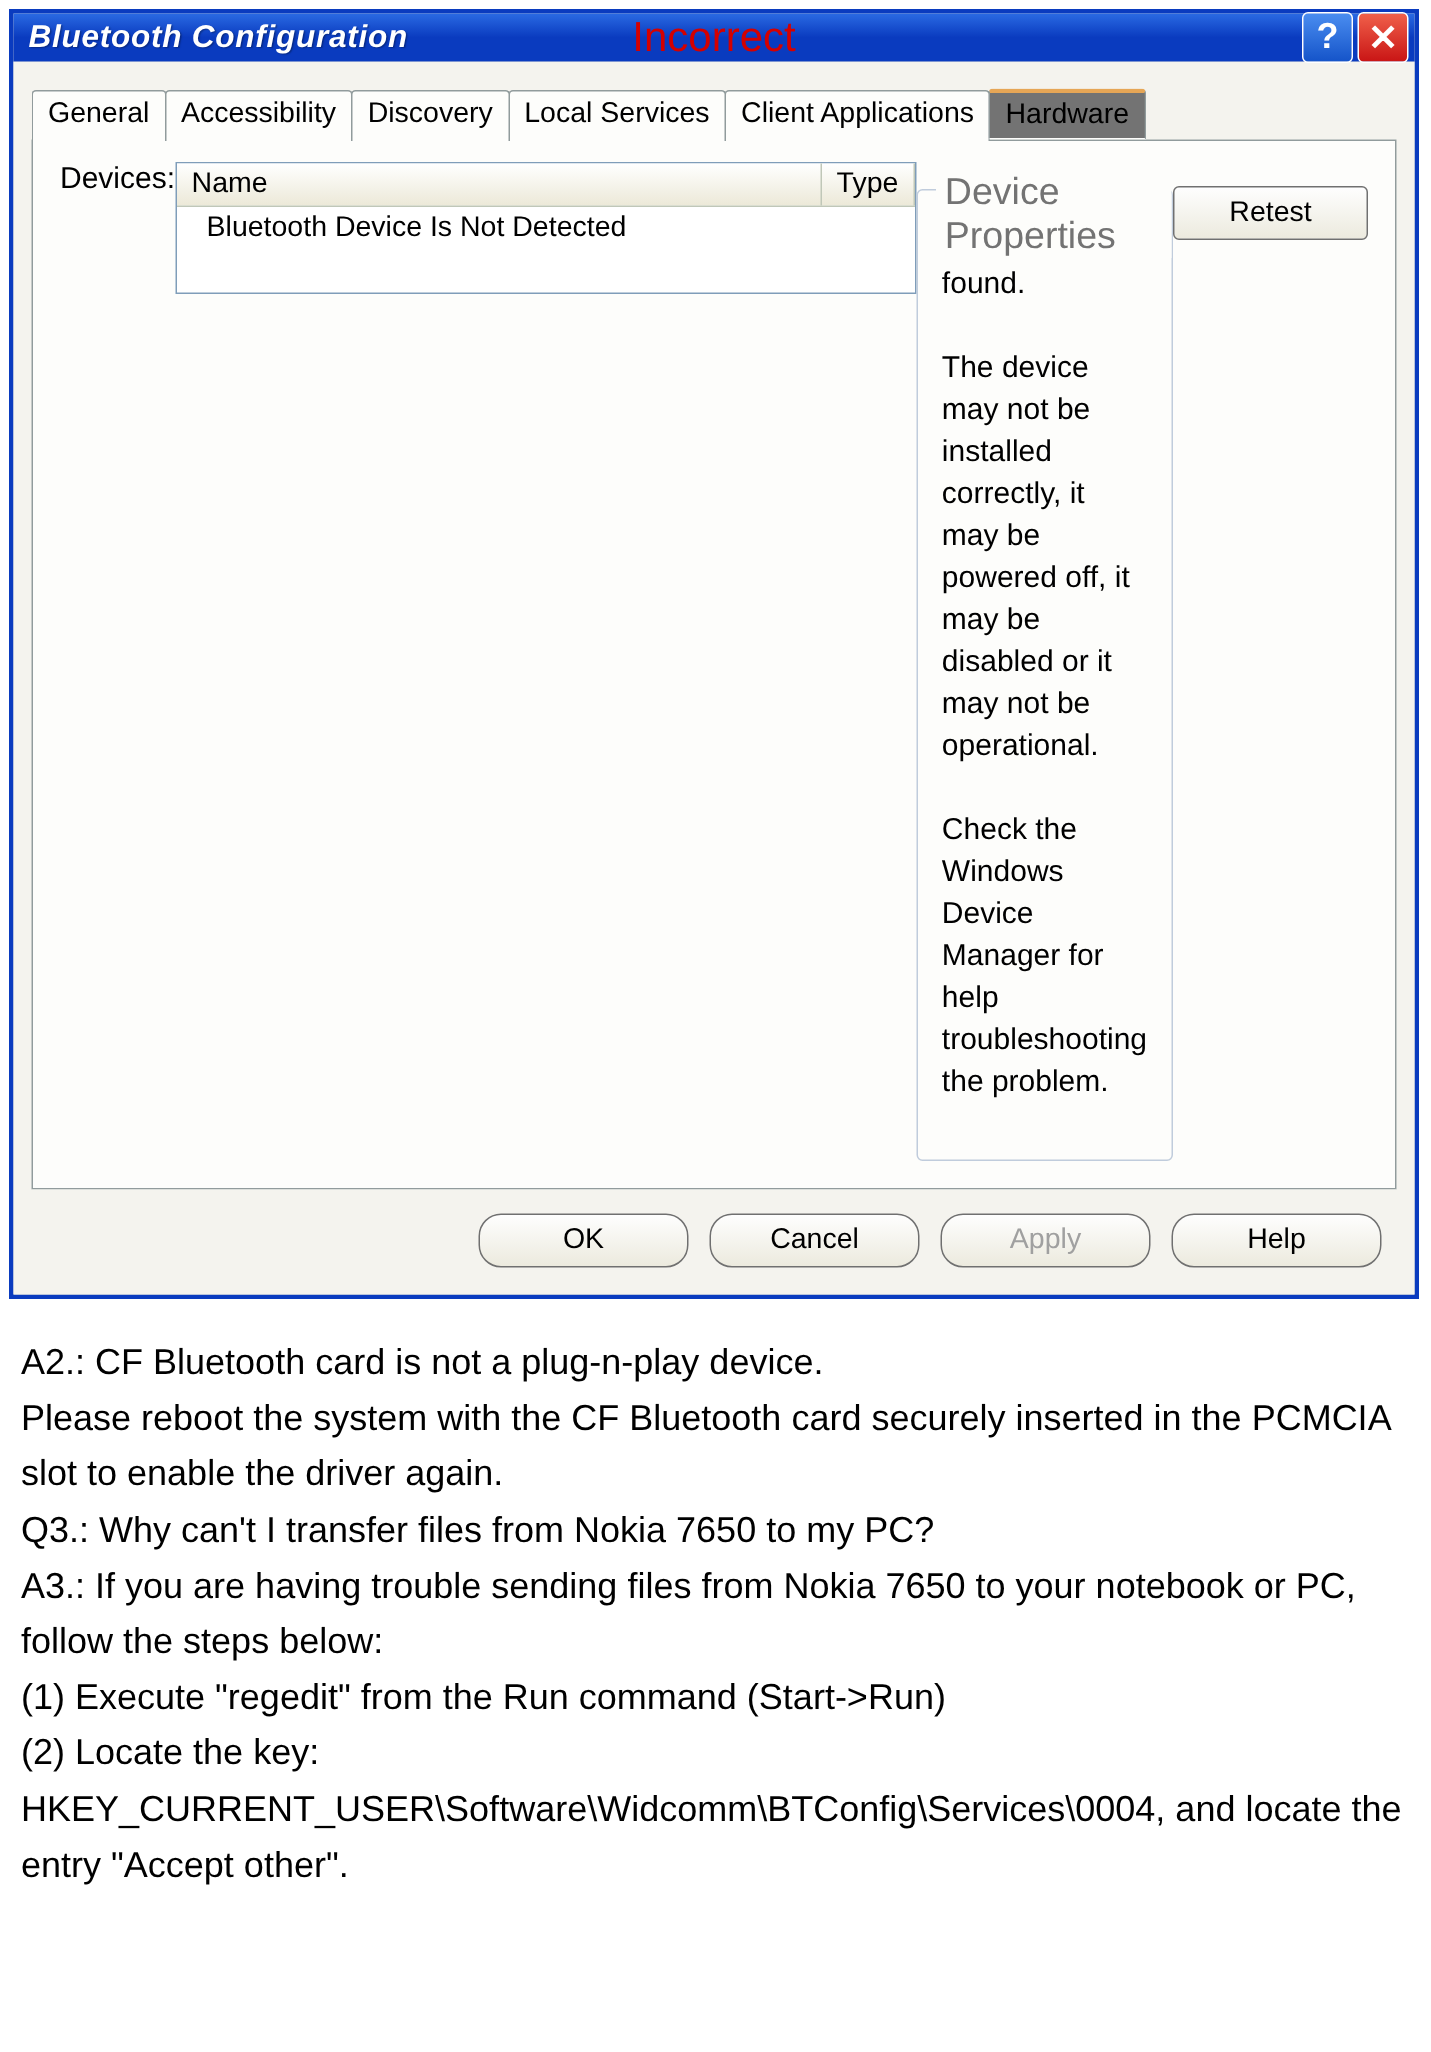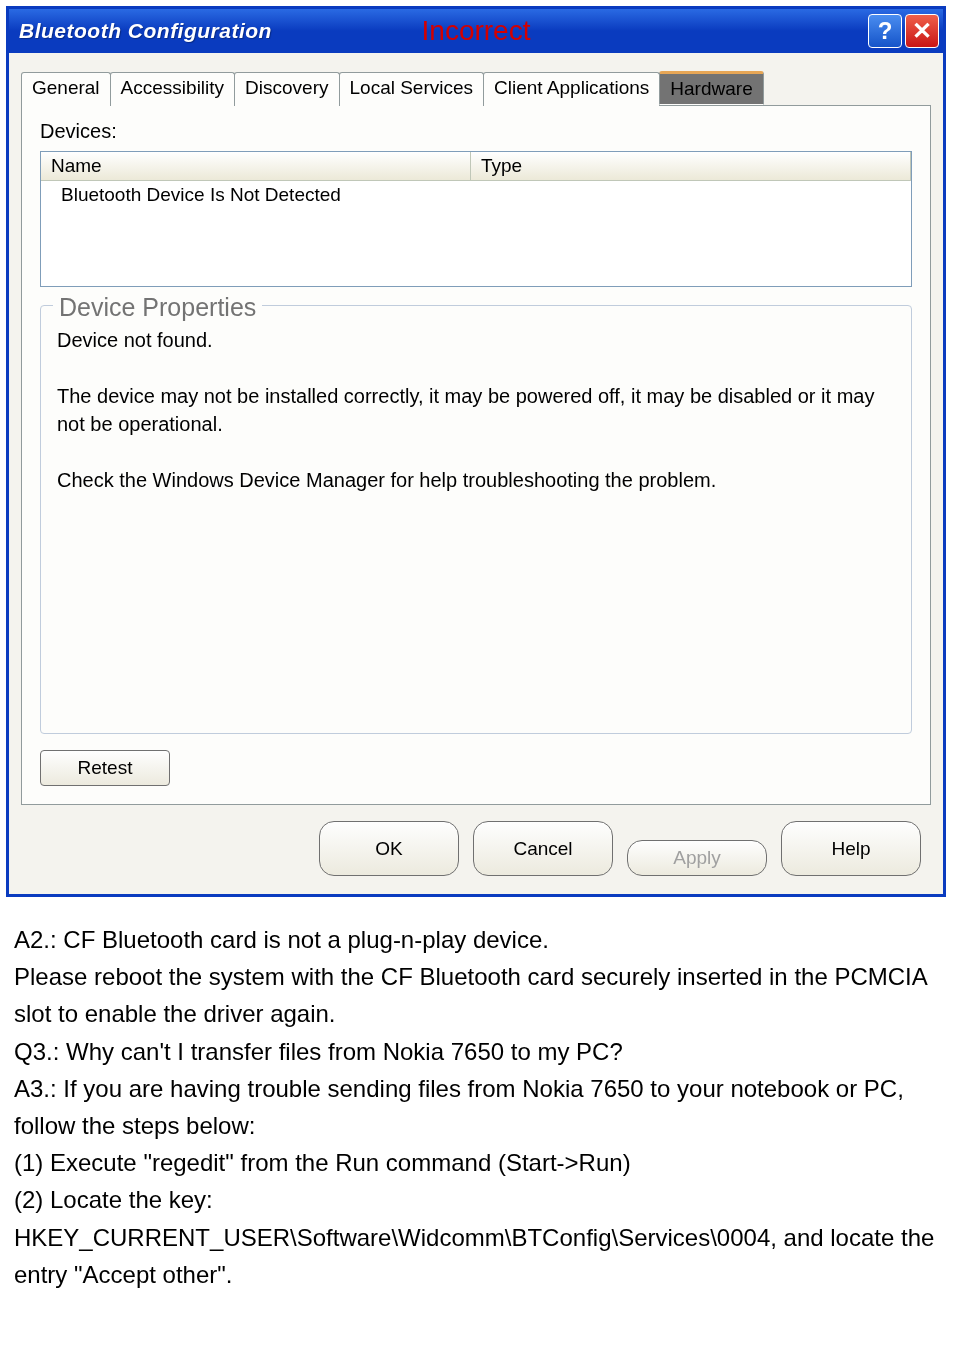--- a/index.html
+++ b/index.html
@@ -10,21 +10,21 @@
     width: 954px;
     color: #000;
   }
   .window {
     border: 3px solid #0a3bbf;
     background: #ece9d8;
     margin: 6px 8px 0 6px;
   }
   .titlebar {
     background: linear-gradient(to bottom, #2a6ae3, #0a3bbf 50%, #0a3bbf);
-    height: 44px;
+    height: 32px;
     display: flex;
     align-items: center;
     color: #fff;
     font-weight: bold;
     padding: 0 4px 0 10px;
     position: relative;
   }
   .titlebar-title {
     font-size: 21px;
     letter-spacing: 0.5px;
@@ -87,30 +87,30 @@
     padding-bottom: 4px;
     top: 0;
     border-top: 3px solid #e6a656;
   }
   .tab-panel {
     border: 1px solid #919b9c;
     background: #fdfdfb;
     padding: 14px 18px 18px 18px;
     min-height: 700px;
     display: flex;
-    flex-direction: column;
+    flex-direction: row;
   }
   .devices-label {
     font-size: 20px;
     margin-bottom: 8px;
   }
   .listview {
     border: 1px solid #7f9db9;
     background: #fff;
-    height: 136px;
+    height: 88px;
   }
   .lv-header {
     display: flex;
     background: linear-gradient(to bottom,#fff,#ece9d8);
     border-bottom: 1px solid #c0c7b8;
     font-size: 19px;
   }
   .lv-col {
     padding: 3px 10px;
     border-right: 1px solid #c0c7b8;
@@ -148,21 +148,21 @@
     background: linear-gradient(to bottom,#fefefe,#eceade);
     border: 1px solid #707070;
     border-radius: 4px;
     font-size: 19px;
     padding: 6px 0;
     min-width: 130px;
     text-align: center;
     color: #000;
     font-family: inherit;
   }
-  .xp-button.disabled { color: #a0a0a0; margin-top: 19px; }
+  .xp-button.disabled { color: #a0a0a0; }
   .dialog-buttons {
     display: flex;
     justify-content: flex-end;
     gap: 14px;
     padding: 16px 10px 4px 10px;
     background: #f4f3ee;
   }
   .dialog-buttons .xp-button { min-width: 140px; border-radius: 15px; }
 
   .doc-text {

